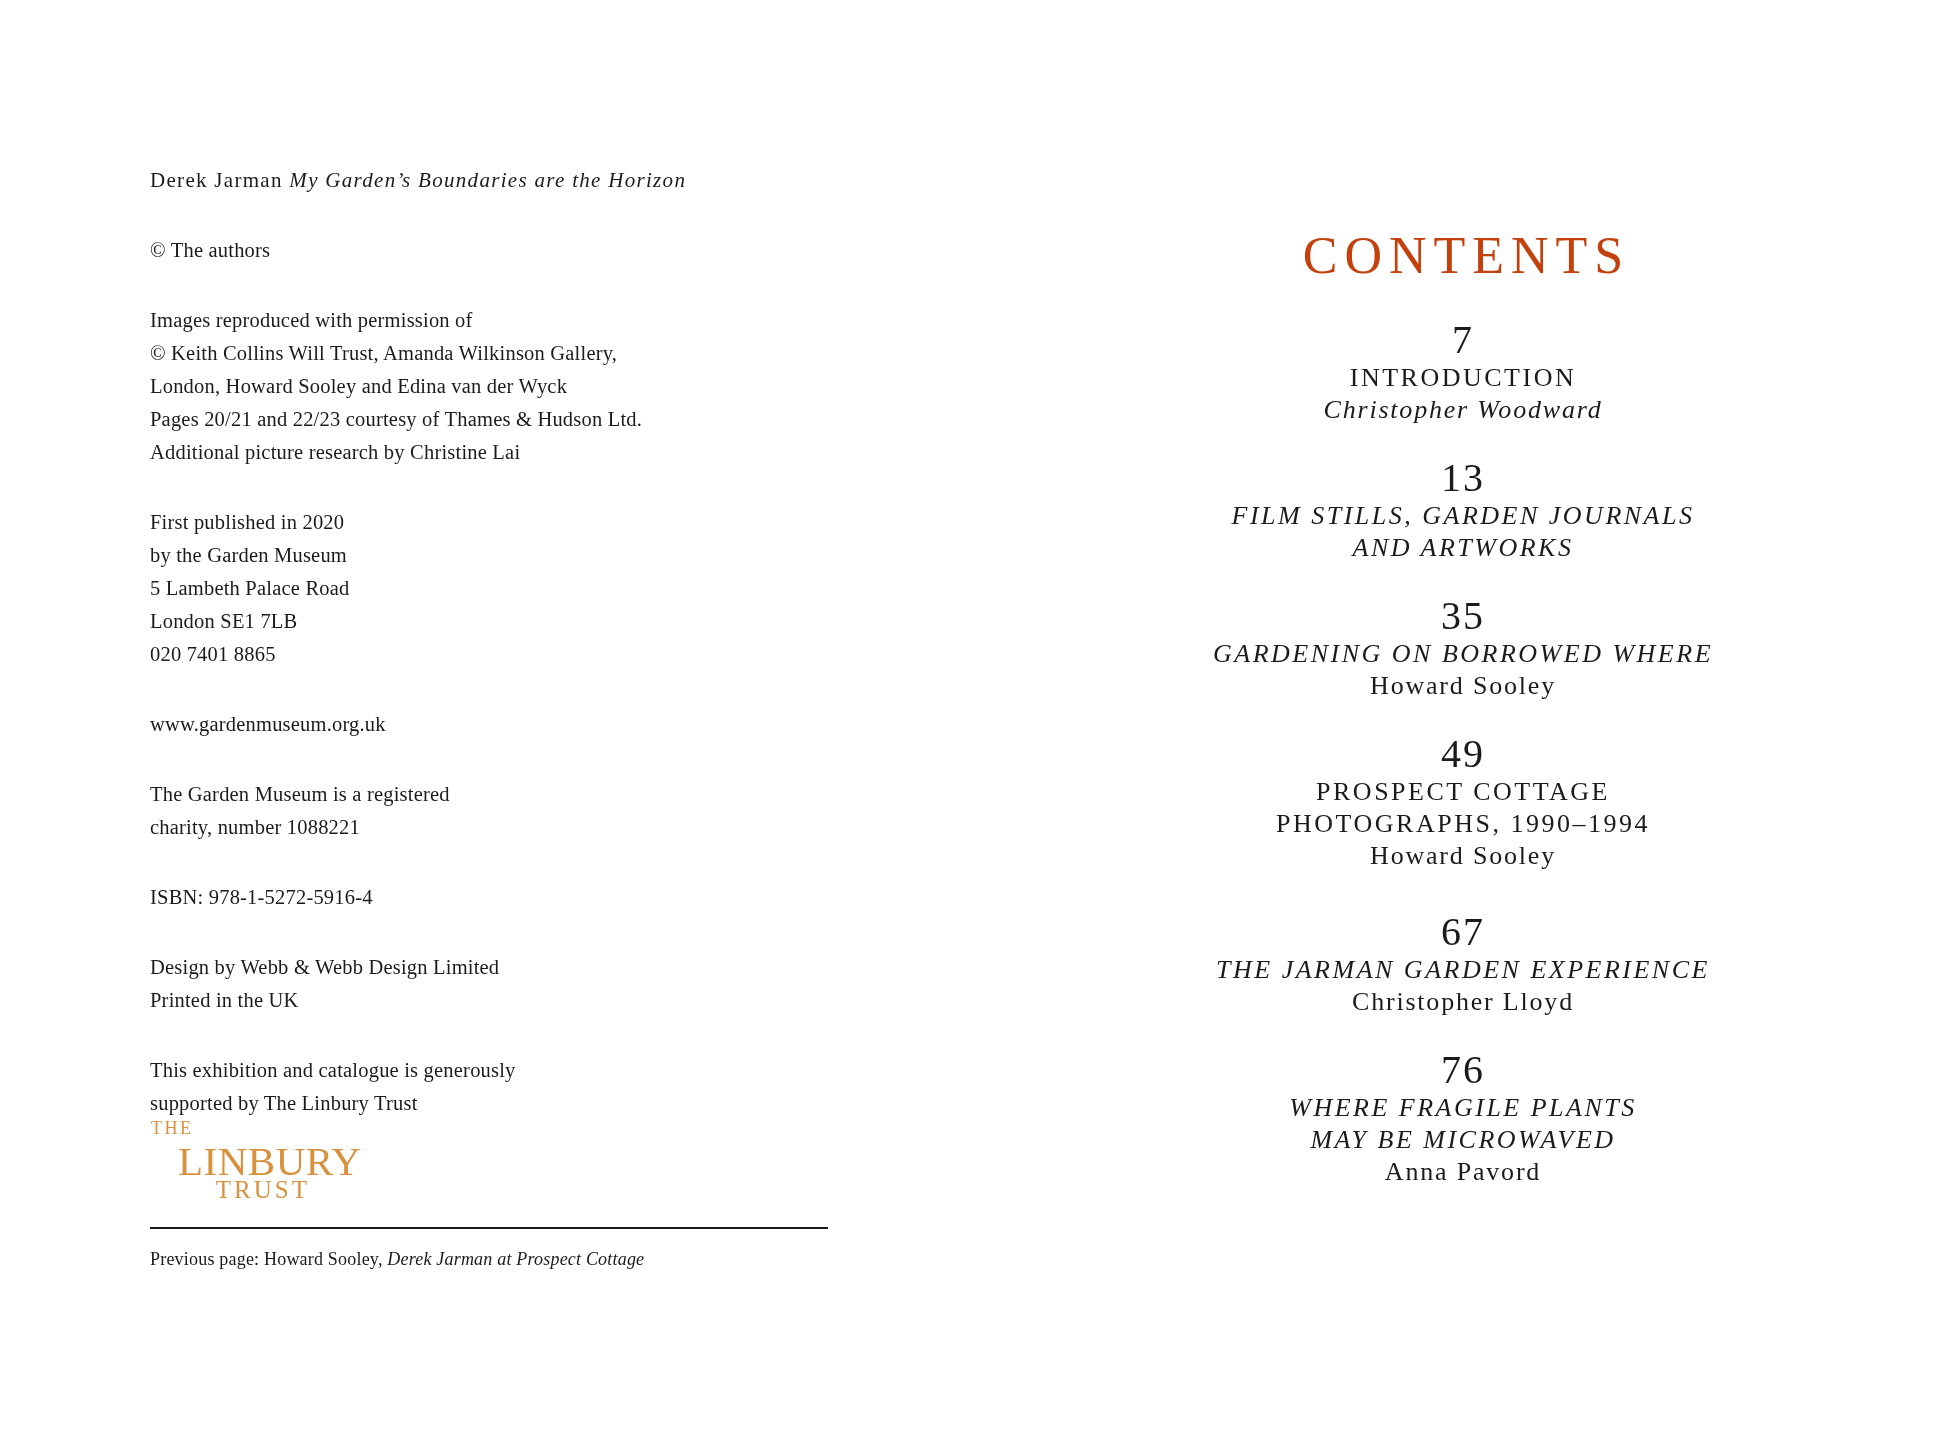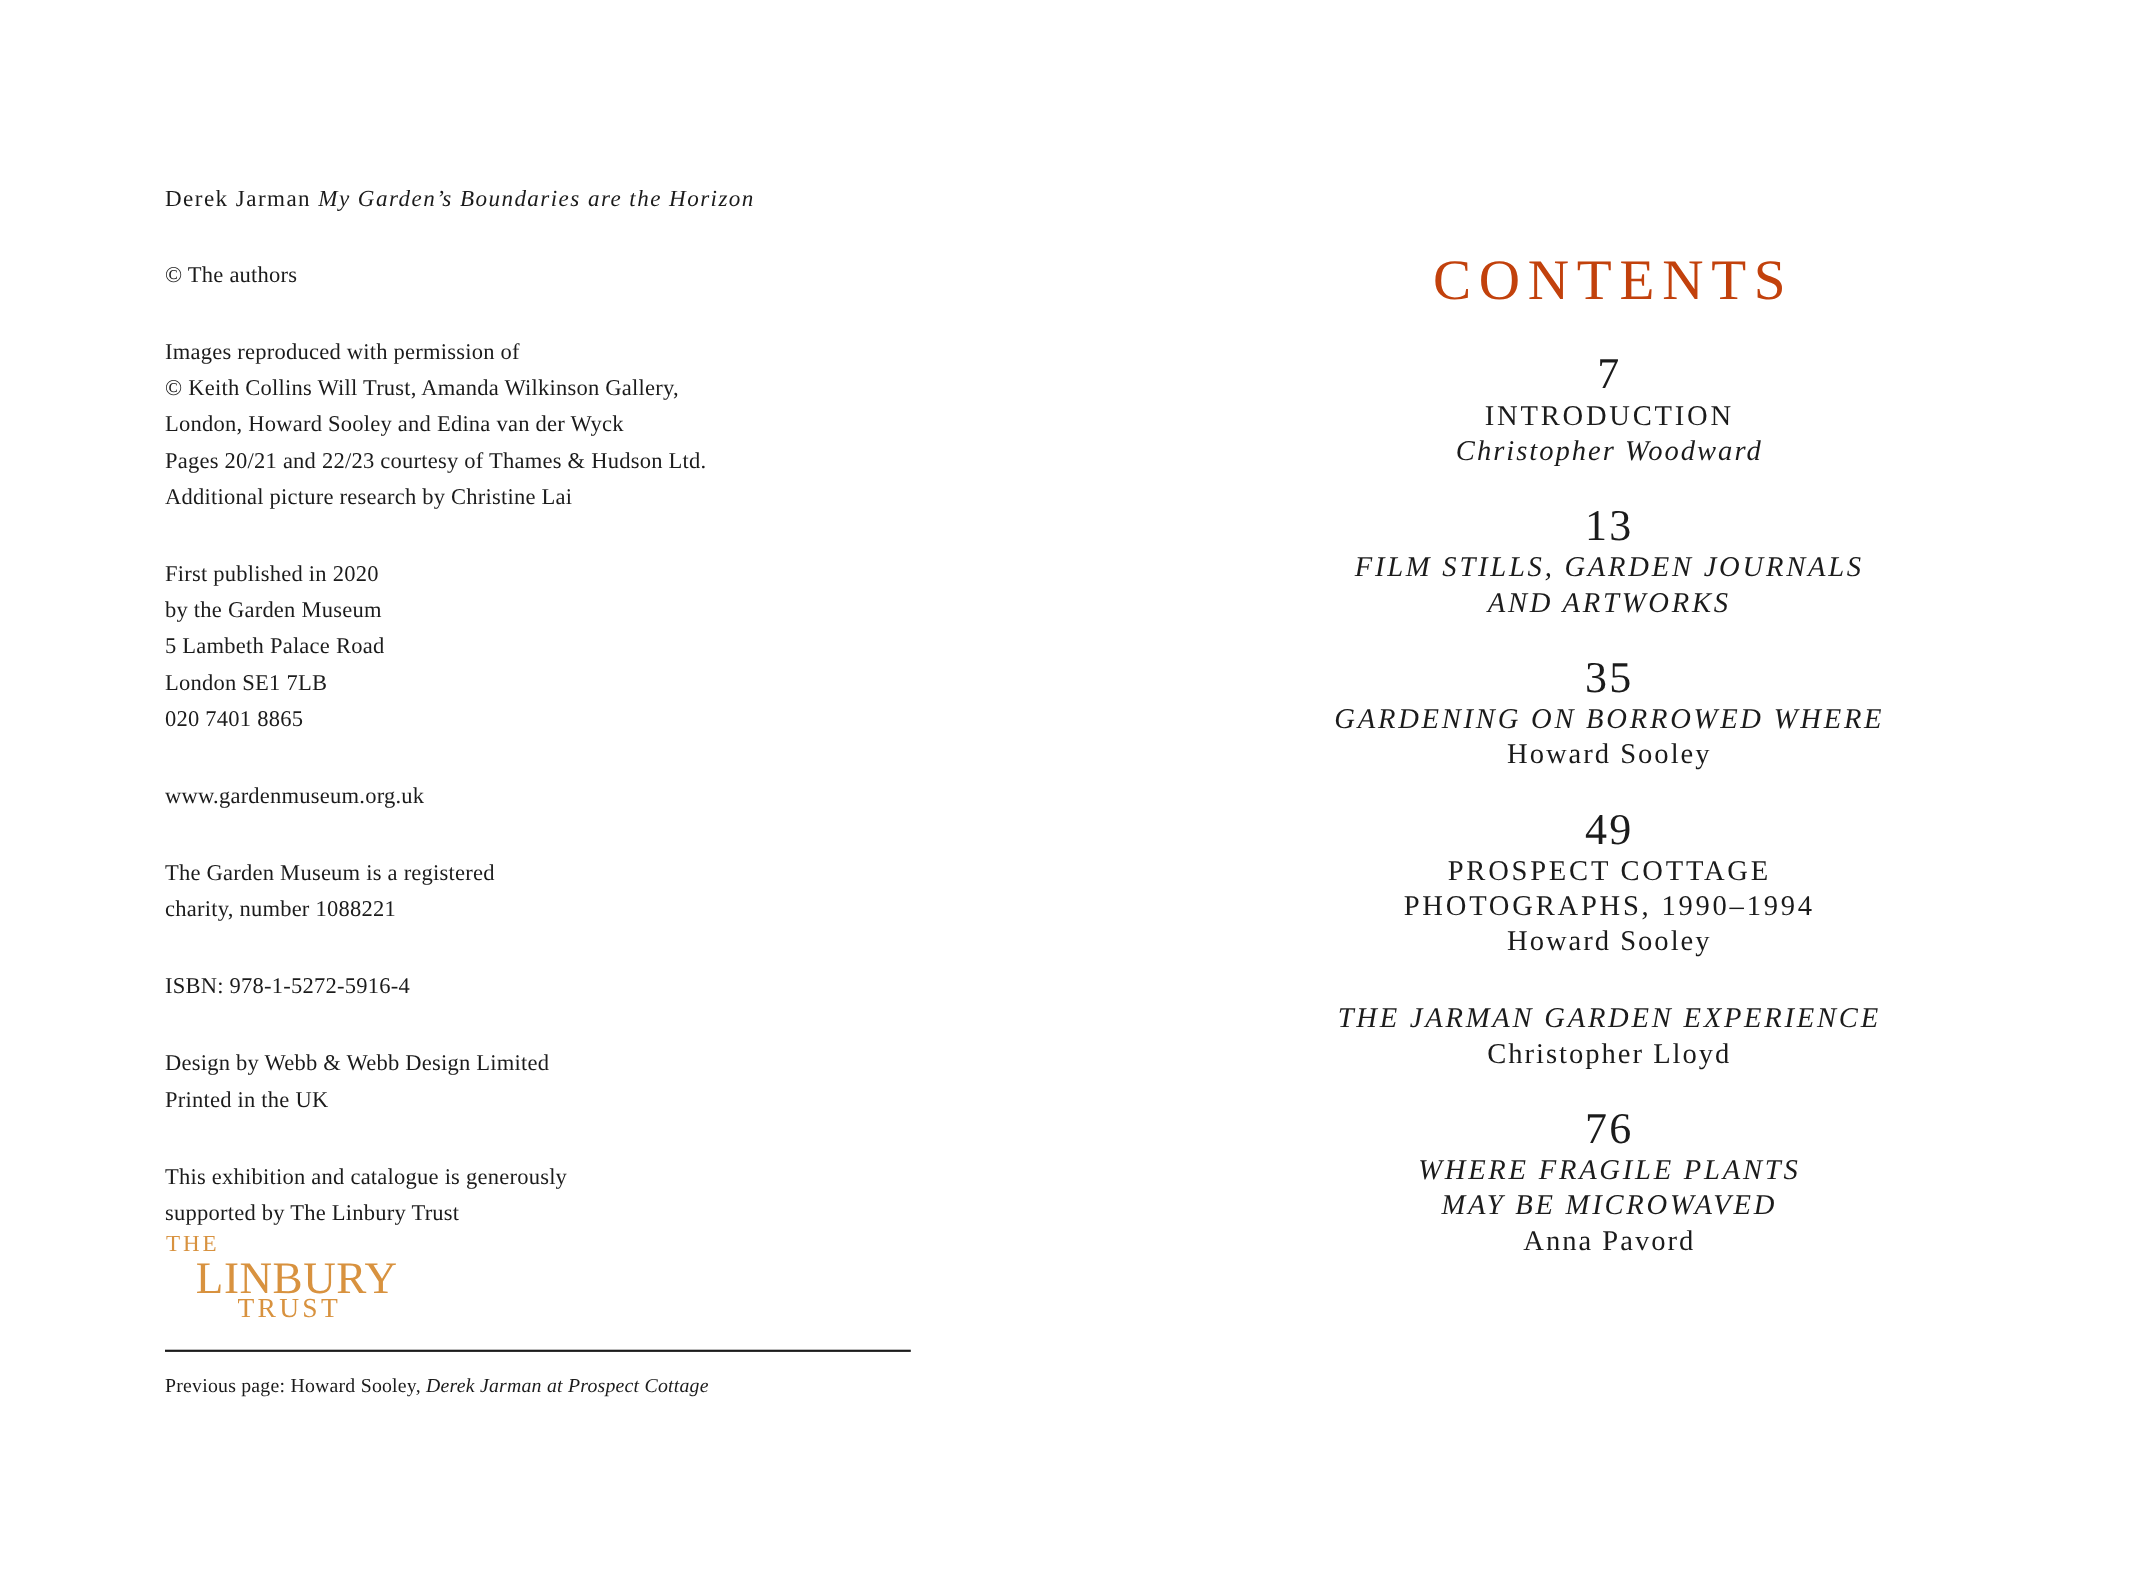--- a/index.html
+++ b/index.html
@@ -37,21 +37,21 @@
 
   .linbury-logo {
     position: absolute;
     left: 150px;
     top: 1118px;
     width: 182px;
     height: 90px;
   }
   .logo-the {
     position: absolute; top: 0; left: 1px;
-    font-size: 21px; letter-spacing: 2.5px; font-weight: normal;
+    font-size: 18px; letter-spacing: 2.5px; font-weight: normal;
   }
   .logo-linbury {
     position: absolute; top: 19px; left: 0;
     font-size: 41px; letter-spacing: 0.5px; margin-left: 28px;
   }
   .logo-trust {
     position: absolute; top: 58px; right: 22px;
     font-size: 25px; letter-spacing: 3px;
   }
 
@@ -181,20 +181,21 @@
         <div class="toc-line toc-title it">GARDENING ON BORROWED WHERE</div>
         <div class="toc-line toc-author">Howard Sooley</div>
       </div>
       <div class="entry">
         <div class="toc-num">49</div>
         <div class="toc-line toc-title">PROSPECT COTTAGE</div>
         <div class="toc-line toc-title">PHOTOGRAPHS, 1990–1994</div>
         <div class="toc-line toc-author">Howard Sooley</div>
       </div>
       <div class="entry extra-gap">
+        <div class="toc-num">67</div>
         <div class="toc-line toc-title it">THE JARMAN GARDEN EXPERIENCE</div>
         <div class="toc-line toc-author">Christopher Lloyd</div>
       </div>
       <div class="entry">
         <div class="toc-num">76</div>
         <div class="toc-line toc-title it">WHERE FRAGILE PLANTS</div>
         <div class="toc-line toc-title it">MAY BE MICROWAVED</div>
         <div class="toc-line toc-author">Anna Pavord</div>
       </div>
     </div>

